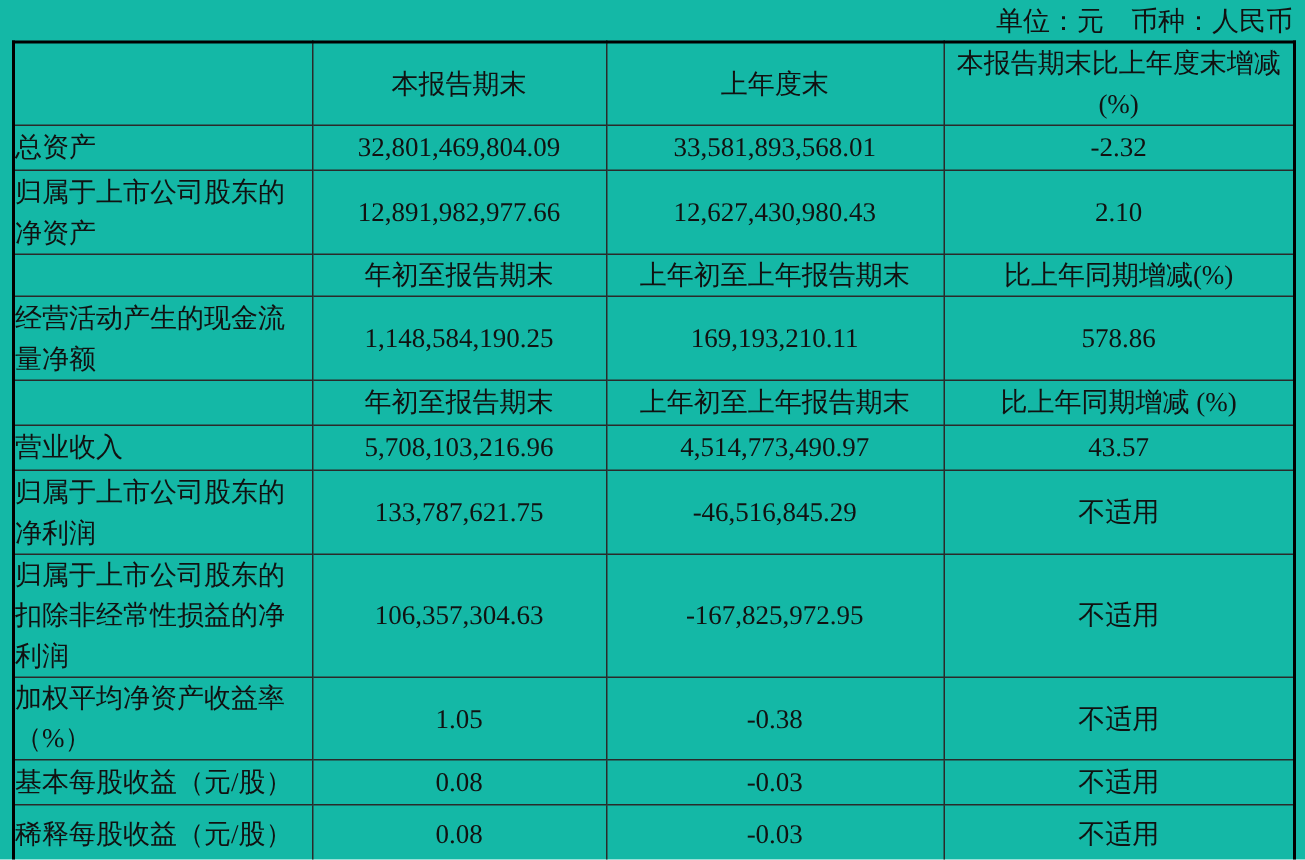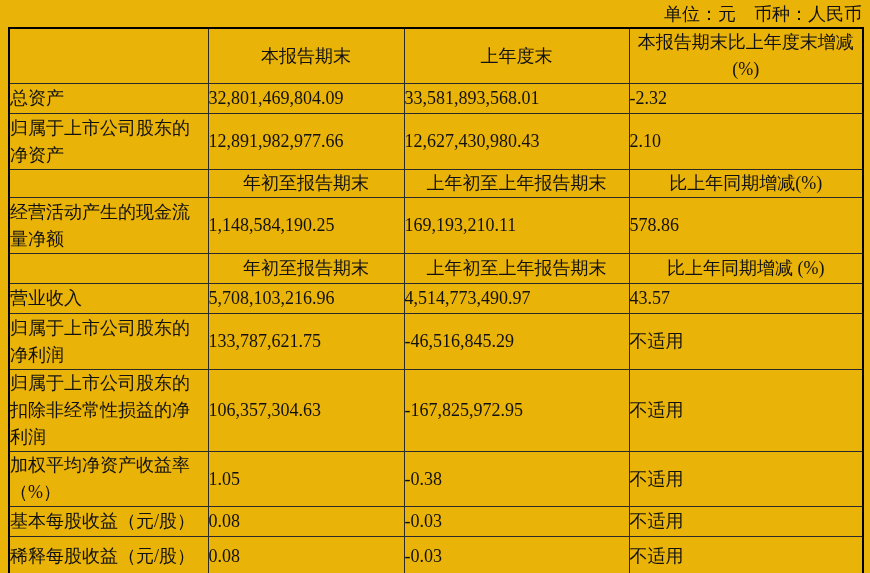--- a/index.html
+++ b/index.html
@@ -9,21 +9,21 @@
     width: 870px;
     height: 573px;
     overflow: hidden;
     font-family: "Liberation Serif", "DejaVu Serif", serif;
     color: #111111;
   }
   #page {
     position: relative;
     width: 870px;
     height: 573px;
-    background: #eab308;
+    background: #14b8a6;
   }
   #unit-line {
     position: absolute;
     top: 2px;
     right: 8px;
     font-size: 18px;
     line-height: 24px;
     white-space: pre;
     color: #111111;
   }
@@ -53,21 +53,21 @@
 
   thead tr { height: 52px; }
   thead th { text-align: center; line-height: 26px; }
   thead th.h-change { padding: 0 10px; border-radius: 14px; }
 
   td.c-label {
     text-align: left;
     padding: 2px 20px 2px 8px;
   }
   td.c-num {
-    text-align: left;
+    text-align: center;
     padding: 2px 11px 2px 4px;
   }
   tr.subheader-row td {
     text-align: center;
     padding: 0 4px;
   }
   
   #table-body tr:nth-child(1)  { height: 30px; }
   #table-body tr:nth-child(2)  { height: 56px; }
   #table-body tr:nth-child(3)  { height: 28px; }

